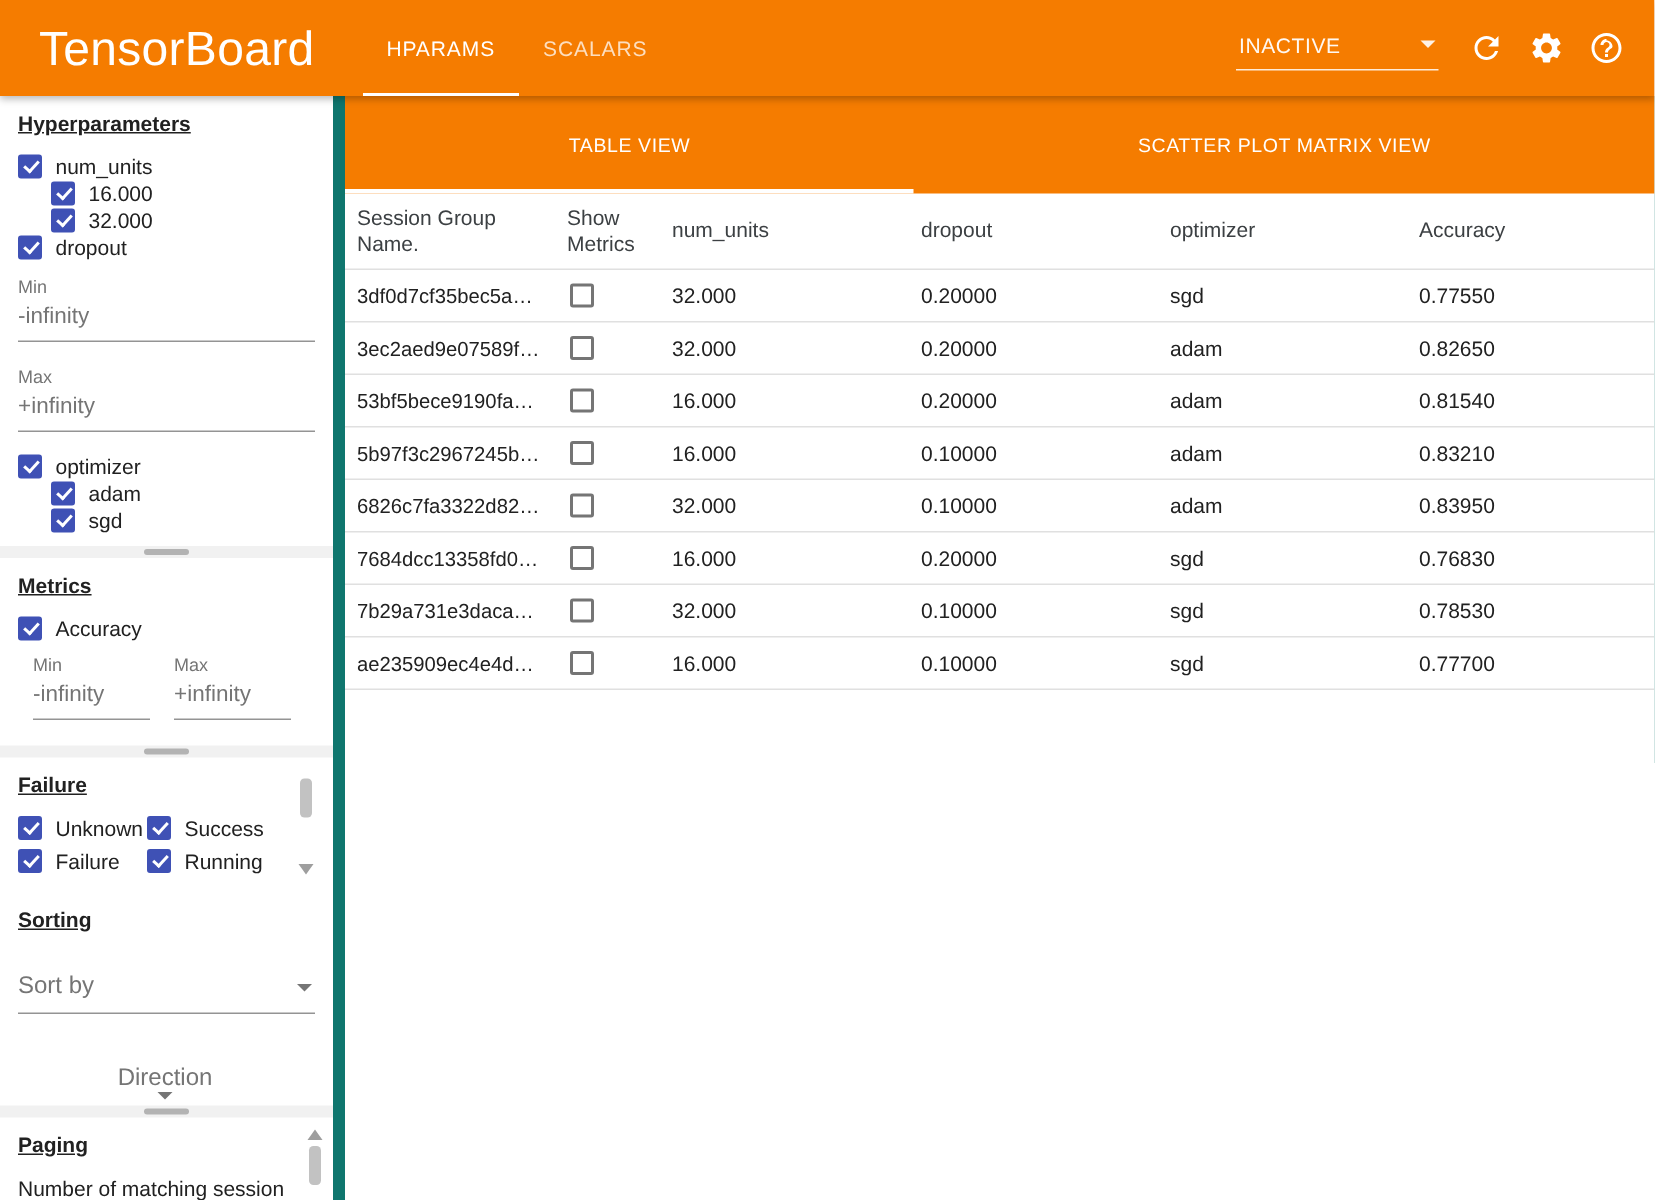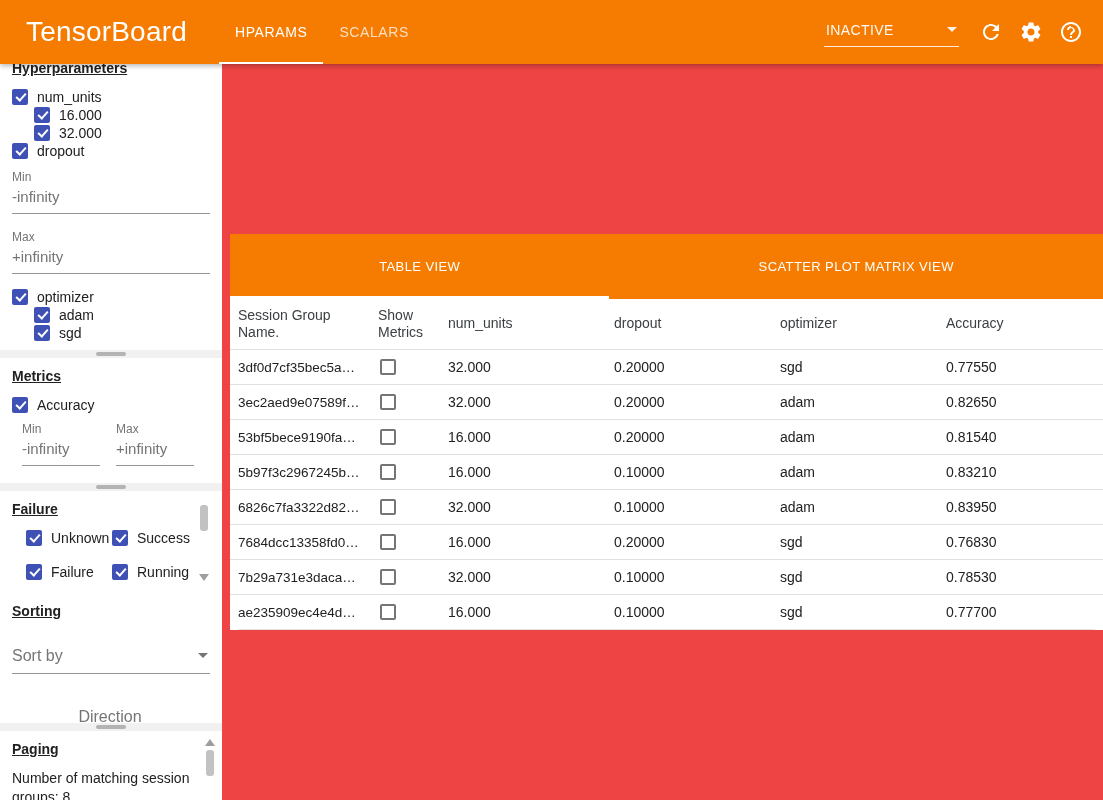--- a/index.html
+++ b/index.html
@@ -10,21 +10,21 @@
     background: #fff; color: #212121;
   }
   .app { display: flex; flex-direction: column; height: 100%; }
 
   
   .toolbar {
     flex: 0 0 64px; height: 64px; background: #f57c00; color: #fff;
     display: flex; align-items: stretch; position: relative; z-index: 5;
     box-shadow: 0 2px 5px rgba(0,0,0,0.28);
   }
-  .app-title { align-self: center; margin-left: 26px; font-size: 28px; font-weight: 400; letter-spacing: 0.2px; }
+  .app-title { align-self: center; margin-left: 26px; font-size: 32px; font-weight: 400; letter-spacing: 0.2px; }
   .nav-tabs { display: flex; margin-left: 32px; }
   .nav-tab {
     display: flex; align-items: center; padding: 0 16px; position: relative;
     font-size: 14px; letter-spacing: 0.6px; color: rgba(255,255,255,0.75);
     text-transform: uppercase; cursor: pointer;
   }
   .nav-tab.active { color: #fff; }
   .nav-tab.active::after { content: ""; position: absolute; left: 0; right: 0; bottom: 0; height: 2px; background: #fff; }
   .toolbar-right { margin-left: auto; display: flex; align-items: center; padding-right: 12px; }
   .reload-select {
@@ -33,21 +33,21 @@
     padding: 4px 2px 8px 2px; margin-right: 12px;
     font-size: 14px; letter-spacing: 0.4px; color: rgba(255,255,255,0.95); cursor: pointer;
   }
   .icon-btn { width: 40px; height: 40px; display: flex; align-items: center; justify-content: center; cursor: pointer; }
   .icon-btn svg { width: 24px; height: 24px; fill: #fff; }
 
   .caret { width: 0; height: 0; border-left: 5px solid transparent; border-right: 5px solid transparent; border-top: 5px solid #757575; }
   .caret.white { border-top-color: rgba(255,255,255,0.9); }
 
   
-  .content { flex: 1; min-height: 0; display: flex; background: #ef4444; align-items: center; }
+  .content { flex: 1; min-height: 0; display: flex; background: #0f766e; }
 
   
   .sidebar { flex: 0 0 222px; width: 222px; display: flex; flex-direction: column; background: #f1f1f1; }
   .pane { background: #fff; padding: 8px 12px; overflow: hidden; position: relative; }
   .pane h3 { margin: 2px 0 12px 0; font-size: 14px; font-weight: 700; text-decoration: underline; color: #212121; }
   .pane-gap { height: 8px; flex: 0 0 8px; display: flex; align-items: center; justify-content: center; }
   .drag-handle { width: 30px; height: 4px; border-radius: 2px; background: #b3b3b3; cursor: row-resize; }
 
   .pane-hparams { flex: 0 0 300px; }
   .pane-metrics { flex: 0 0 125px; }
@@ -74,21 +74,21 @@
     font-size: 15px; color: #5f6368; padding: 4px 0 8px 0;
   }
   input.ul-field::placeholder { color: #757575; opacity: 1; }
   .mt16 { margin-top: 16px; }
   .mt14 { margin-top: 14px; }
 
   .minmax-row { display: flex; gap: 16px; margin-left: 10px; margin-top: 8px; }
   .minmax-col { width: 78px; }
 
   .status-list { position: relative; padding-right: 18px; }
-  .status-grid { display: grid; grid-template-columns: 86px 1fr; row-gap: 16px; margin-left: 14px; }
+  .status-grid { display: grid; grid-template-columns: 86px 1fr; row-gap: 4px; }
   .mini-scrollbar {
     position: absolute; right: 0; top: 0; bottom: 0; width: 12px;
     display: flex; flex-direction: column; align-items: center;
   }
   .mini-scrollbar.paging-sb { position: absolute; right: 6px; top: 8px; bottom: 0; }
   .sb-thumb { width: 8px; background: #c2c2c2; border-radius: 3px; }
   .sb-up { width: 0; height: 0; border-left: 5px solid transparent; border-right: 5px solid transparent; border-bottom: 7px solid #9e9e9e; }
   .sb-down { width: 0; height: 0; border-left: 5px solid transparent; border-right: 5px solid transparent; border-top: 7px solid #9e9e9e; }
   .sb-spacer { flex: 1; }
 

